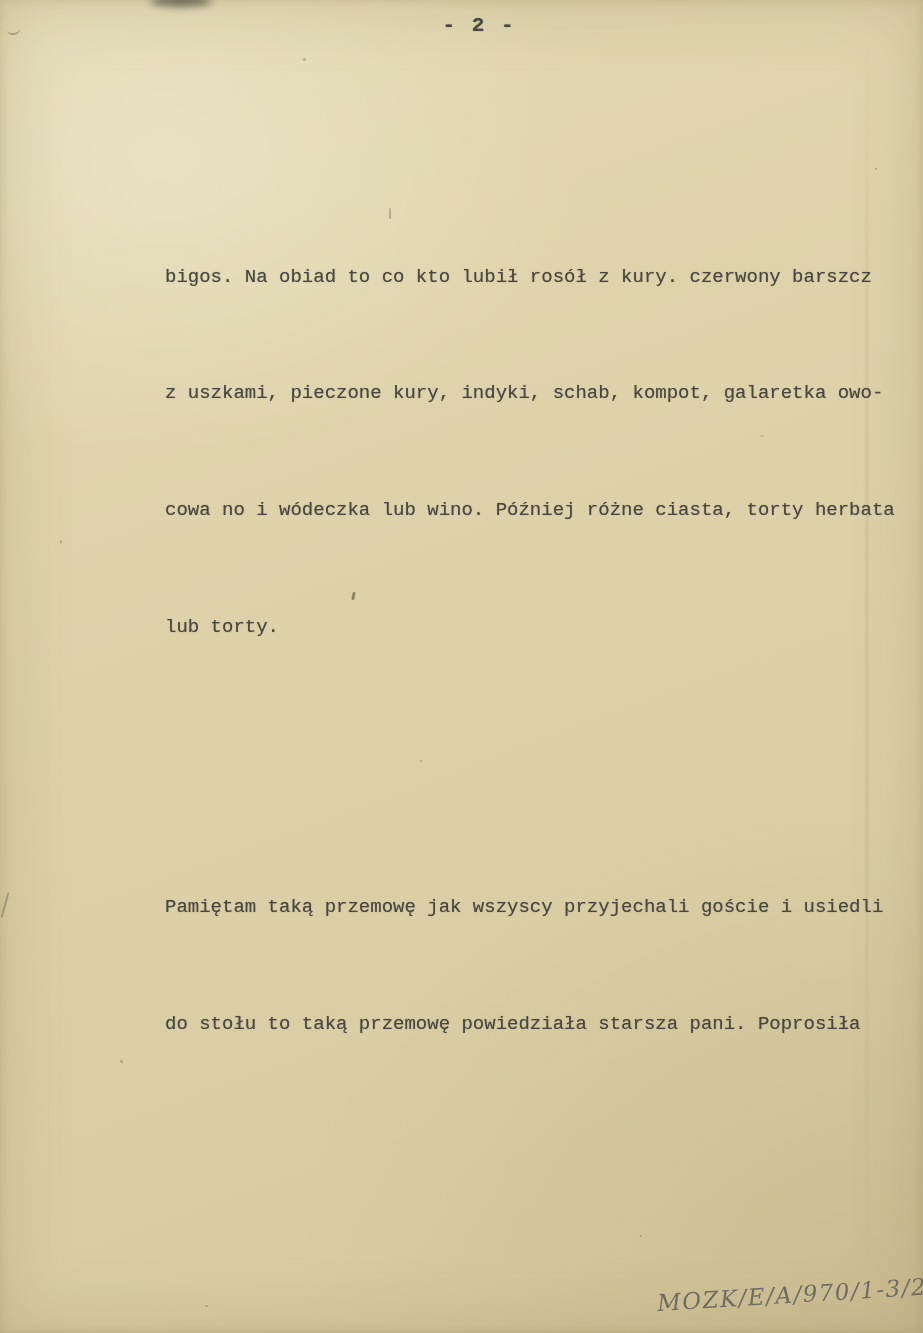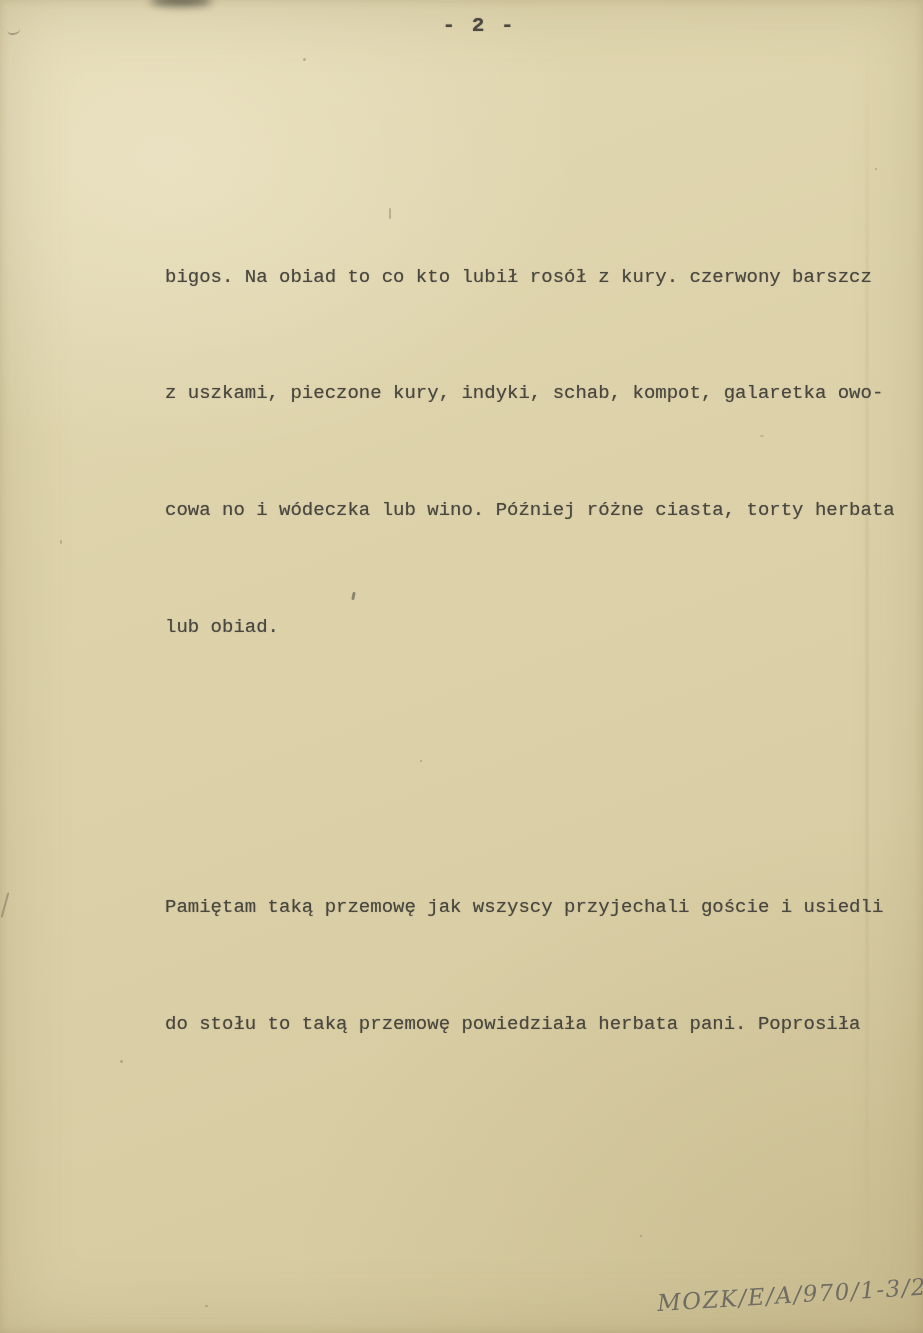--- a/index.html
+++ b/index.html
@@ -65,25 +65,25 @@
 
 <div class="page">
 
   <div class="pagenum">- 2 -</div>
 
   <div class="typed">
     <div>
       <div class="tl">bigos. Na obiad to co kto lubił rosół z kury. czerwony barszcz</div>
       <div class="tl">z uszkami, pieczone kury, indyki, schab, kompot, galaretka owo-</div>
       <div class="tl">cowa no i wódeczka lub wino. Później różne ciasta, torty herbata</div>
-      <div class="tl">lub obiad.</div>
+      <div class="tl">lub torty.</div>
     </div>
     <div class="para2">
       <div class="tl">Pamiętam taką przemowę jak wszyscy przyjechali goście i usiedli</div>
-      <div class="tl">do stołu to taką przemowę powiedziała herbata pani. Poprosiła</div>
+      <div class="tl">do stołu to taką przemowę powiedziała starsza pani. Poprosiła</div>
     </div>
     <div>
       
       
       
       
 
       
       
       

